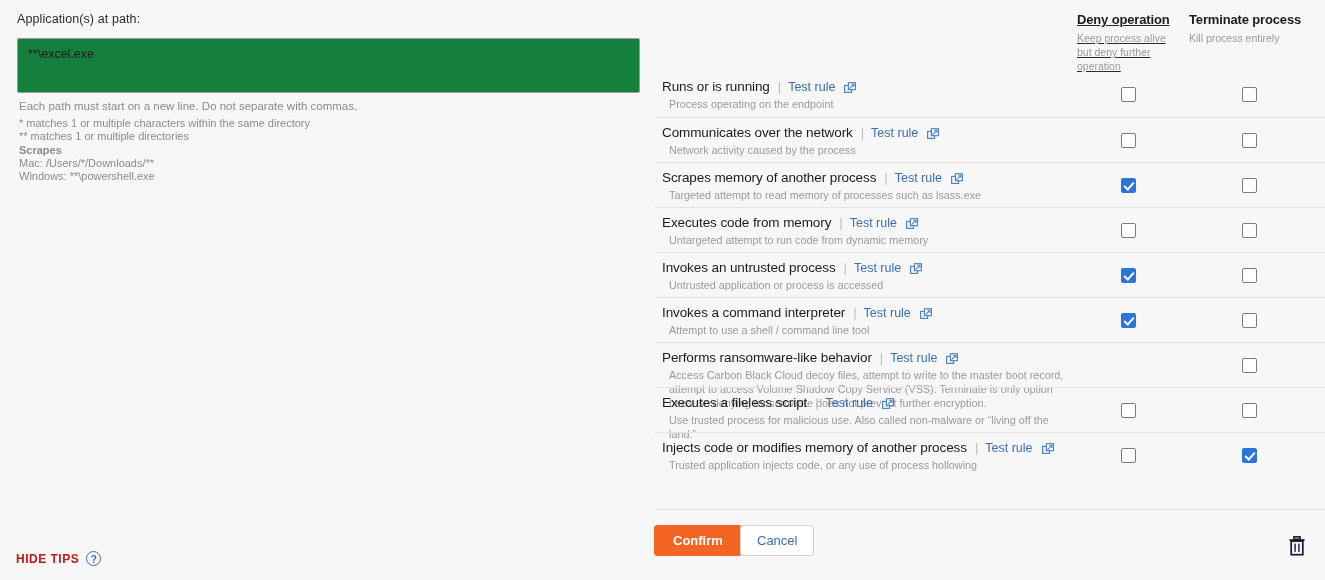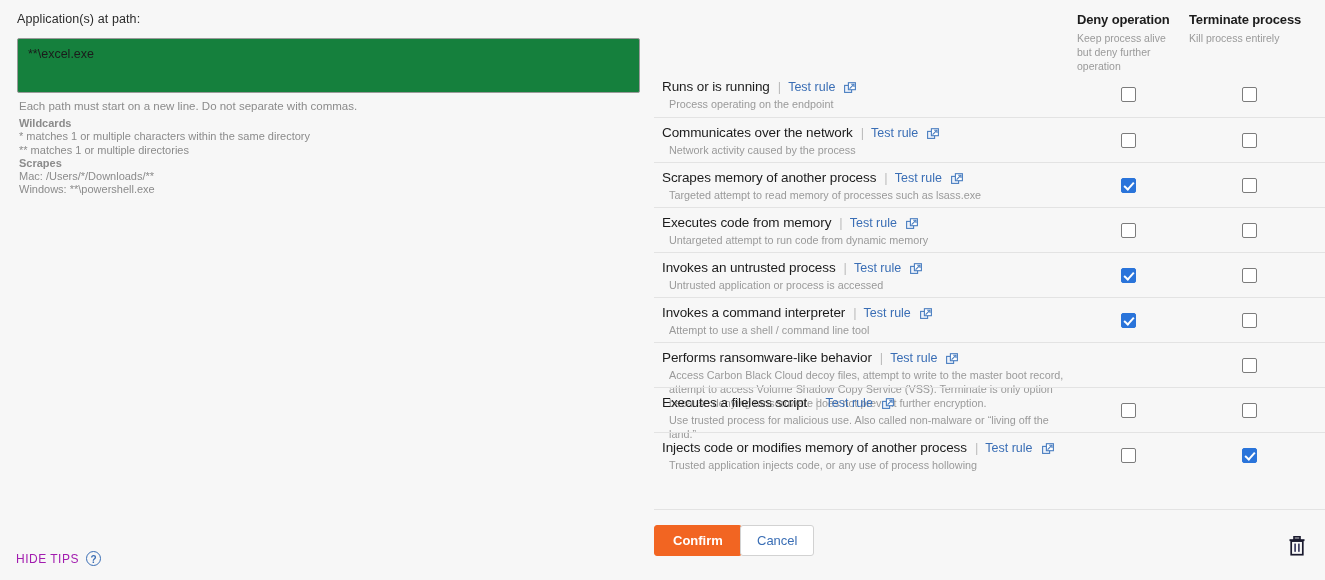--- a/index.html
+++ b/index.html
@@ -67,22 +67,22 @@
   }
   #hide-tips {
     position: absolute;
     left: 16px; top: 551px;
     display: flex;
     align-items: center;
     gap: 7px;
     cursor: pointer;
   }
   #hide-tips .ht-label {
-    color: #a21caf;
-    font-weight: normal;
+    color: #b91c1c;
+    font-weight: bold;
     font-size: 12px;
     letter-spacing: .5px;
   }
   .q-circle {
     width: 15px; height: 15px;
     border: 1.4px solid #3a6eb5;
     border-radius: 50%;
     color: #3a6eb5;
     font-size: 10px;
     line-height: 15px;
@@ -101,21 +101,21 @@
   #col-headers {
     position: absolute;
     left: 0; top: 0;
     width: 671px;
     height: 72px;
   }
   .col-head {
     position: absolute;
     top: 12px;
   }
-  .col-head.deny  { left: 423px; width: 112px; }
+  .col-head.deny  { left: 423px; width: 112px; text-decoration: underline; }
   .col-head.term  { left: 535px; width: 136px; }
   .col-head .ch-title {
     font-size: 13px;
     font-weight: bold;
     color: #1c1c1c;
     white-space: nowrap;
     letter-spacing: -.15px;
   }
   .col-head .ch-sub {
     margin-top: 4px;
@@ -254,21 +254,20 @@
 
 <div id="left-panel">
 
   <div id="path-label">Application(s) at path:</div>
 
   <textarea id="path-textarea" placeholder="" style="">**\excel.exe</textarea>
 
   <div id="helper-note">Each path must start on a new line. Do not separate with commas.</div>
 
   <div id="tips-block">
-    <div class="tip-head">Wildcards</div>
     <div>* matches 1 or multiple characters within the same directory</div>
     <div>** matches 1 or multiple directories</div>
     <div class="tip-head">Scrapes</div>
     <div>Mac: /Users/*/Downloads/**</div>
     <div>Windows: **\powershell.exe</div>
   </div>
 
   <div id="hide-tips">
     <span class="ht-label">HIDE TIPS</span>
     <span class="q-circle">?</span>

